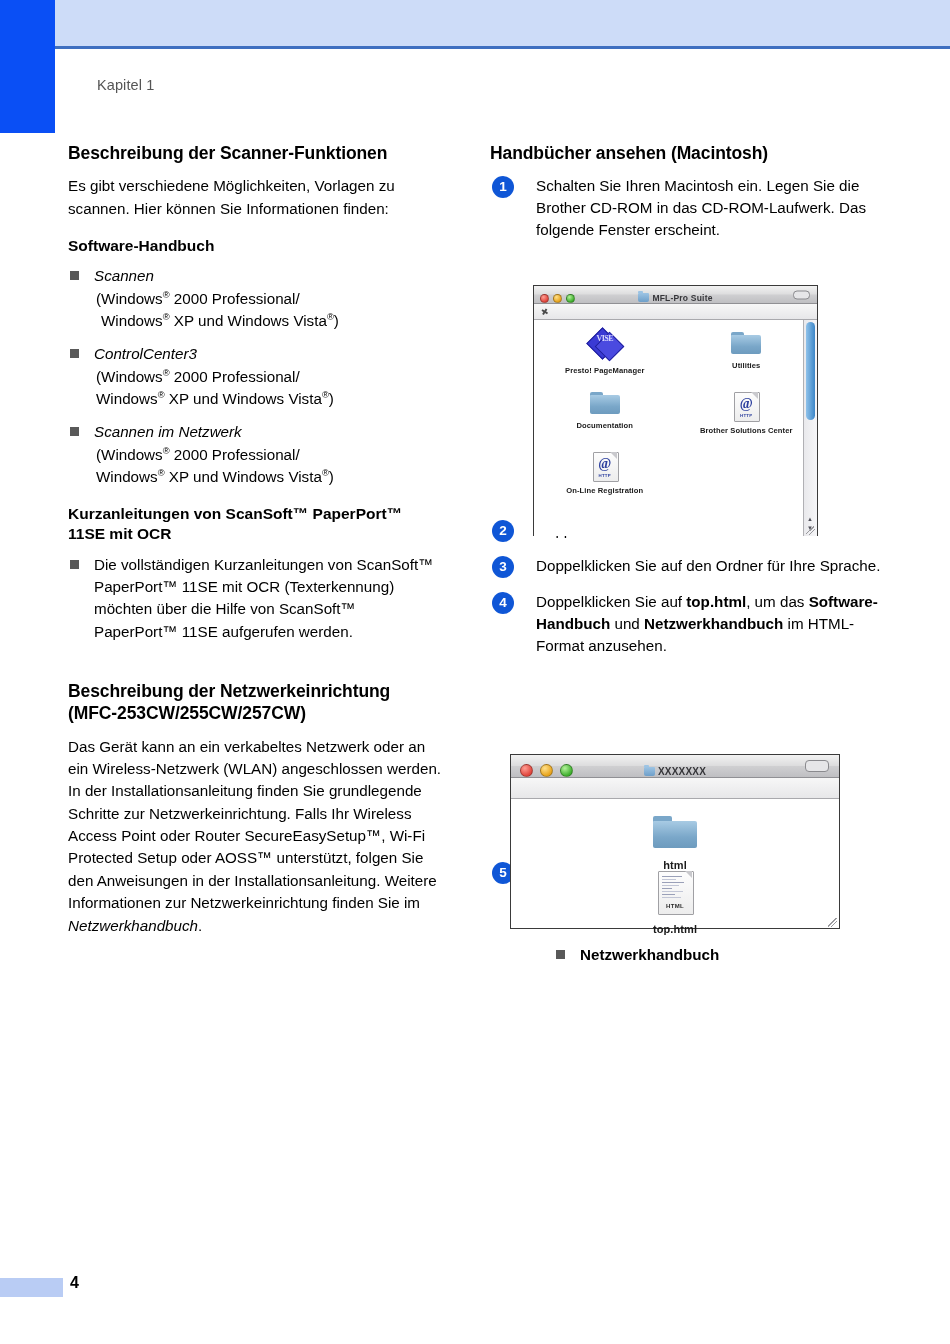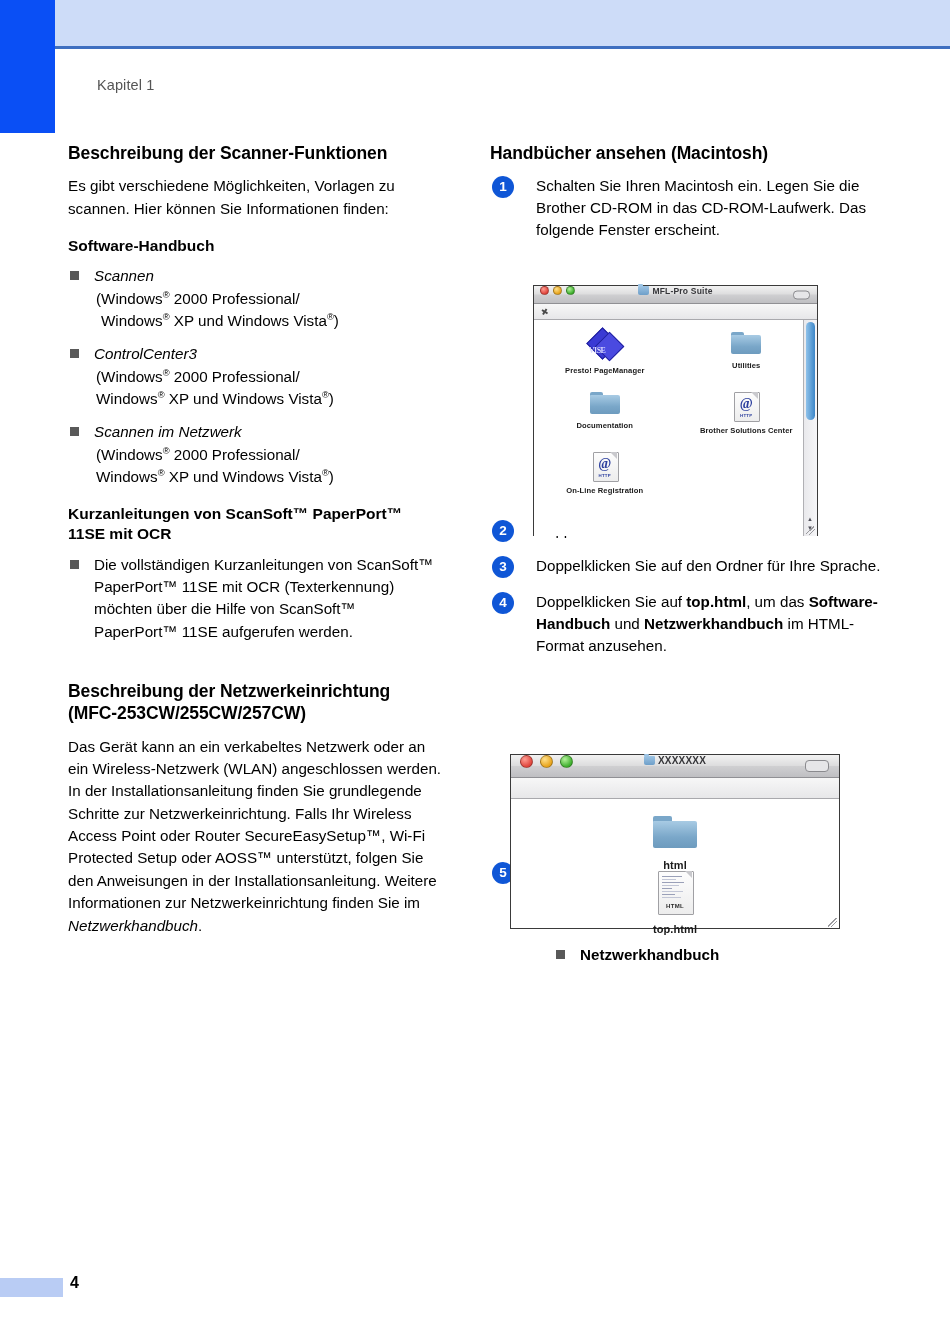--- a/index.html
+++ b/index.html
@@ -145,21 +145,21 @@
   }
   #win-mfl { left: 533px; top: 285px; width: 285px; height: 251px; }
   #win-xxx { left: 510px; top: 754px; width: 330px; height: 175px; }
 
   .titlebar {
     position: relative;
     height: 17px;
     background: linear-gradient(to bottom, #f2f2f2 0%, #ddddde 48%, #cfcfd1 52%, #bfbfc2 100%);
     border-bottom: 1px solid #909094;
     display: flex;
-    align-items: flex-start;
+    align-items: flex-end;
   }
   #win-xxx .titlebar { height: 22px; }
 
   .traffic {
     display: flex;
     gap: 4px;
     margin-left: 6px;
   }
   #win-xxx .traffic { gap: 7px; margin-left: 9px; }
   .dot {
@@ -288,23 +288,23 @@
     border: 1px solid #1f1f9c;
   }
   .ic-vise .dia2 {
     position: absolute; left: 11px; top: 4px;
     width: 19px; height: 19px;
     background: #4a4ae0;
     transform: rotate(45deg);
     border: 1px solid #1f1f9c;
   }
   .ic-vise .vtxt {
-    position: absolute; left: 1px; top: 14px;
+    position: absolute; left: 1px; top: 2px;
     width: 32px;
-    text-align: left;
+    text-align: center;
     font-size: 8px;
     font-weight: bold;
     color: #d9d9ff;
     font-family: "Liberation Serif", serif;
     letter-spacing: -0.5px;
   }
 
   .ic-folder { width: 30px; height: 23px; }
   .ic-folder .tab {
     position: absolute; left: 0; top: 0;

